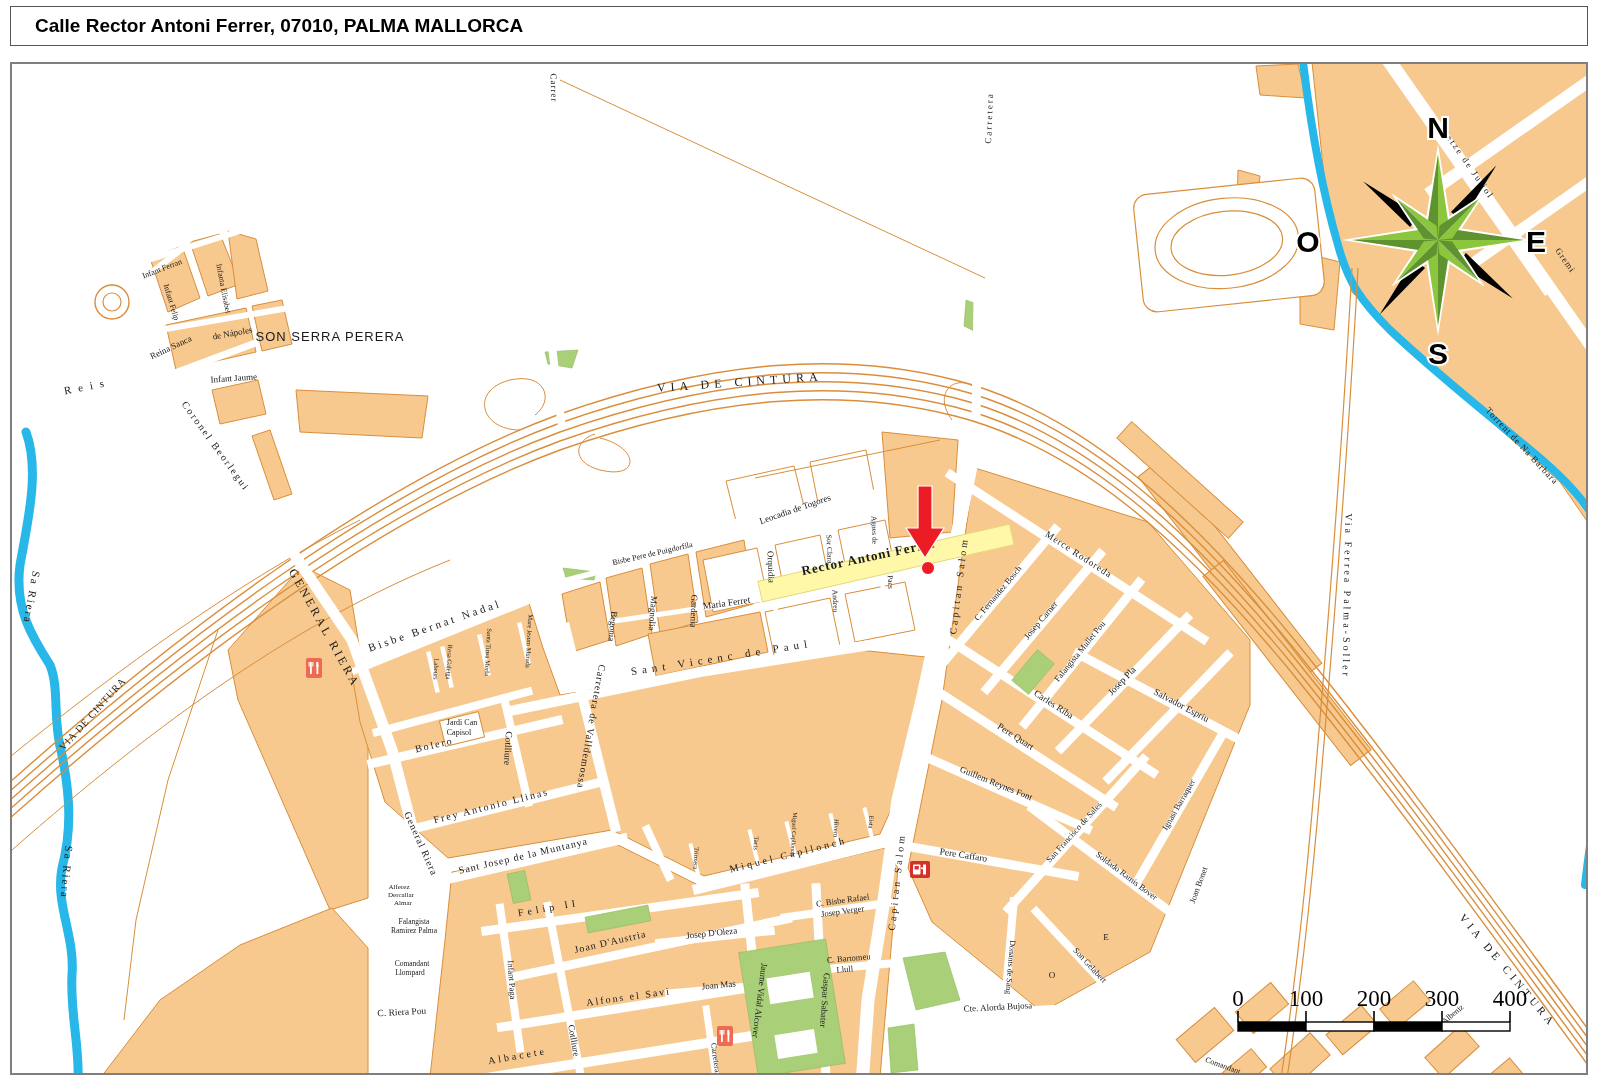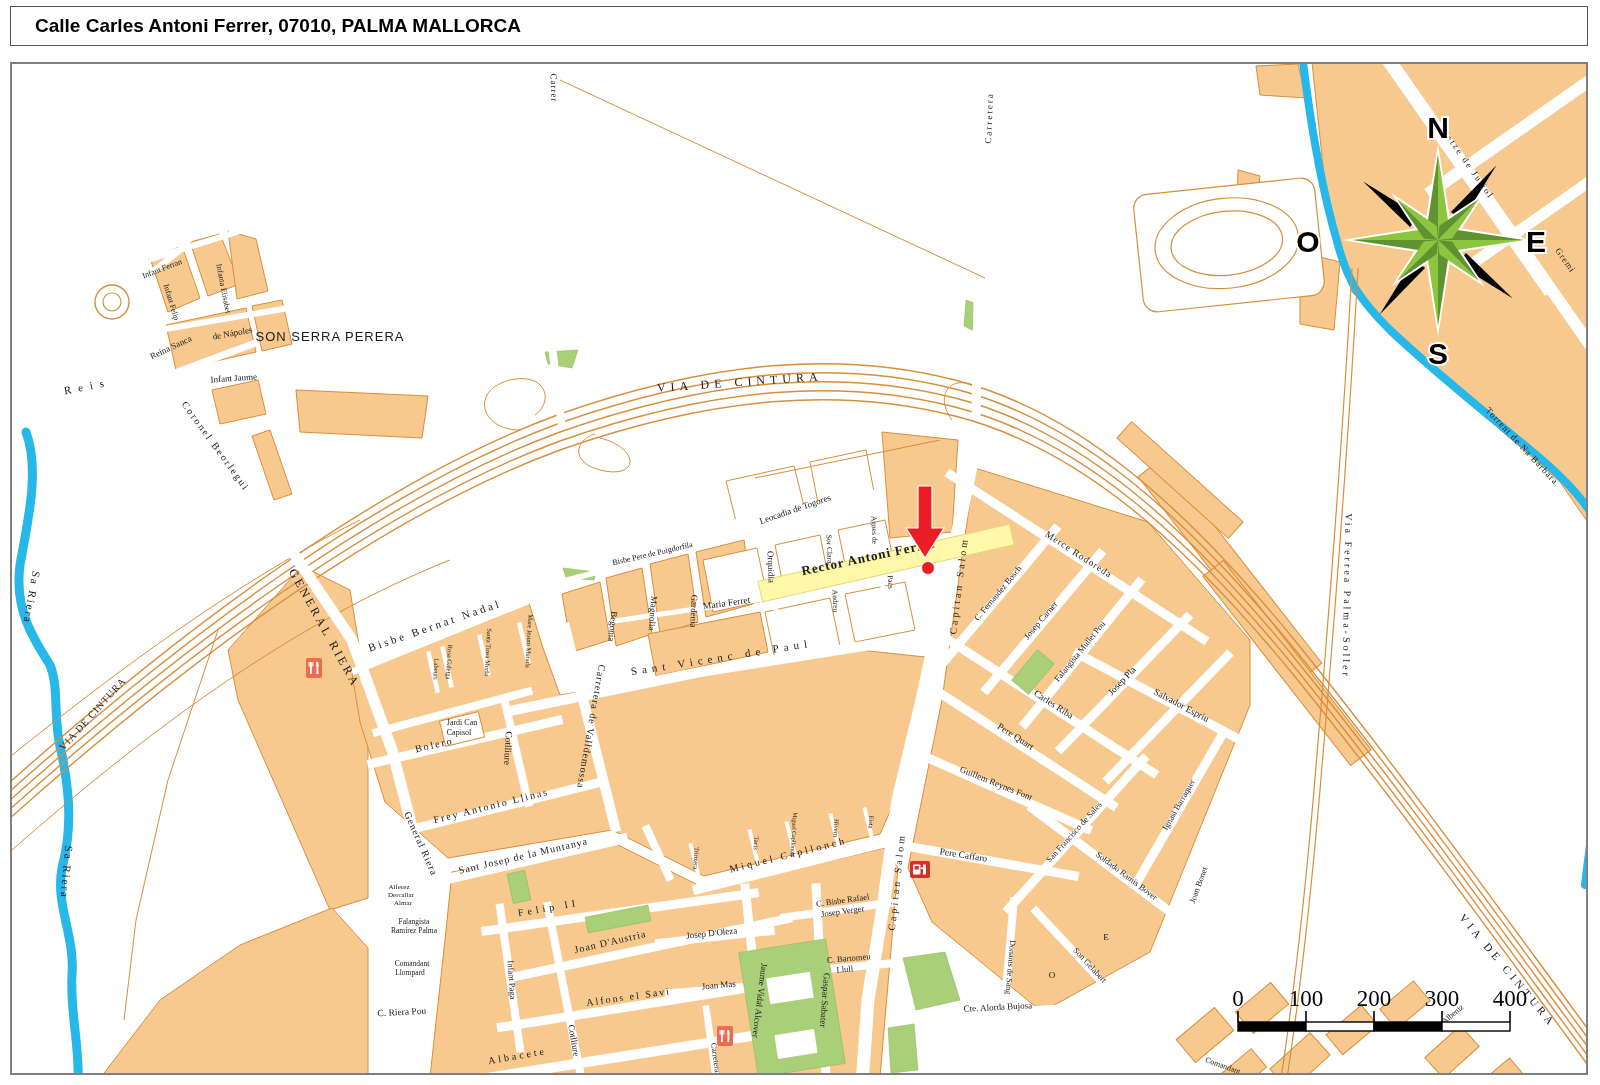--- a/index.html
+++ b/index.html
@@ -24,21 +24,21 @@
   .lbl.sans{font-family:"Liberation Sans",sans-serif;}
   .compass-letter{font-family:"Liberation Sans",sans-serif;font-weight:bold;font-size:30px;
         fill:#000;text-anchor:middle;paint-order:stroke;stroke:#fff;stroke-width:4px;}
   .scale-num{font-family:"Liberation Serif",serif;font-size:23px;fill:#000;text-anchor:middle;}
 </style>
 </head>
 <body>
 
 <div id="page">
   <div id="title-box">
-    <span>Calle Carles Antoni Ferrer, 07010, PALMA MALLORCA</span>
+    <span>Calle Rector Antoni Ferrer, 07010, PALMA MALLORCA</span>
   </div>
 
   <div id="map-frame">
     <svg id="map-svg" viewBox="0 0 1600 1085" xmlns="http://www.w3.org/2000/svg">
       <defs>
         <path id="beltway" d="M 8,802 C 180,648 380,498 560,432 C 720,376 845,370 955,398 C 1080,430 1185,525 1292,655 C 1400,788 1505,935 1596,1058"></path>
         <g id="icon-restaurant">
           <rect x="0" y="0" width="16" height="20" rx="2" fill="#EE6A50"></rect>
           <rect x="4" y="4" width="1.8" height="12" fill="#fff"></rect>
           <rect x="2.6" y="4" width="1.1" height="4.5" fill="#fff"></rect>

